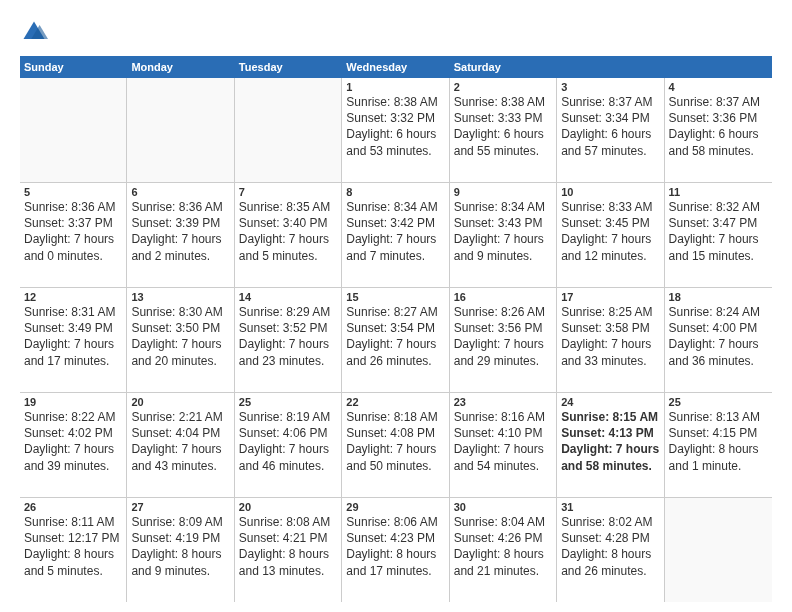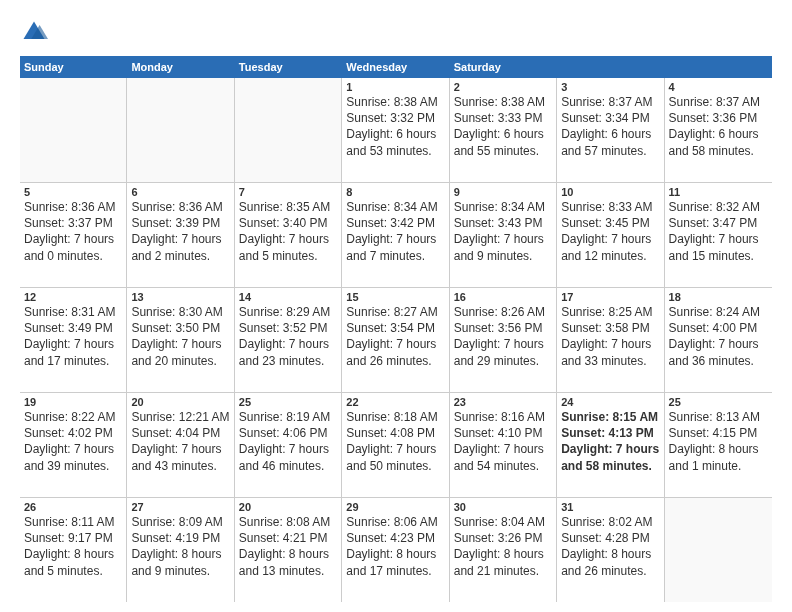--- a/index.html
+++ b/index.html
@@ -285,21 +285,21 @@
         <div class="cal-row">
           <div class="cal-cell">
             <div class="day-num">19</div>
             <div class="cell-text" style="white-space: pre-line;">Sunrise: 8:22 AM
 Sunset: 4:02 PM
 Daylight: 7 hours
 and 39 minutes.</div>
           </div>
           <div class="cal-cell">
             <div class="day-num">20</div>
-            <div class="cell-text" style="white-space: pre-line;">Sunrise: 12:21 AM
+            <div class="cell-text" style="white-space: pre-line;">Sunrise: 2:21 AM
 Sunset: 4:04 PM
 Daylight: 7 hours
 and 43 minutes.</div>
           </div>
           <div class="cal-cell">
             <div class="day-num">25</div>
             <div class="cell-text" style="white-space: pre-line;">Sunrise: 8:19 AM
 Sunset: 4:06 PM
 Daylight: 7 hours
 and 46 minutes.</div>
@@ -330,21 +330,21 @@
             <div class="cell-text" style="white-space: pre-line;">Sunrise: 8:13 AM
 Sunset: 4:15 PM
 Daylight: 8 hours
 and 1 minute.</div>
           </div>
         </div>
         <div class="cal-row">
           <div class="cal-cell">
             <div class="day-num">26</div>
             <div class="cell-text" style="white-space: pre-line;">Sunrise: 8:11 AM
-Sunset: 9:17 PM
+Sunset: 12:17 PM
 Daylight: 8 hours
 and 5 minutes.</div>
           </div>
           <div class="cal-cell">
             <div class="day-num">27</div>
             <div class="cell-text" style="white-space: pre-line;">Sunrise: 8:09 AM
 Sunset: 4:19 PM
 Daylight: 8 hours
 and 9 minutes.</div>
           </div>
@@ -358,21 +358,21 @@
           <div class="cal-cell">
             <div class="day-num">29</div>
             <div class="cell-text" style="white-space: pre-line;">Sunrise: 8:06 AM
 Sunset: 4:23 PM
 Daylight: 8 hours
 and 17 minutes.</div>
           </div>
           <div class="cal-cell">
             <div class="day-num">30</div>
             <div class="cell-text" style="white-space: pre-line;">Sunrise: 8:04 AM
-Sunset: 3:26 PM
+Sunset: 4:26 PM
 Daylight: 8 hours
 and 21 minutes.</div>
           </div>
           <div class="cal-cell">
             <div class="day-num">31</div>
             <div class="cell-text" style="white-space: pre-line;">Sunrise: 8:02 AM
 Sunset: 4:28 PM
 Daylight: 8 hours
 and 26 minutes.</div>
           </div>

